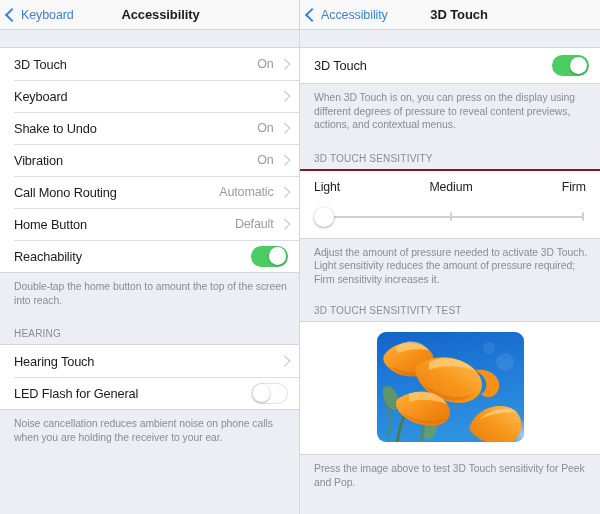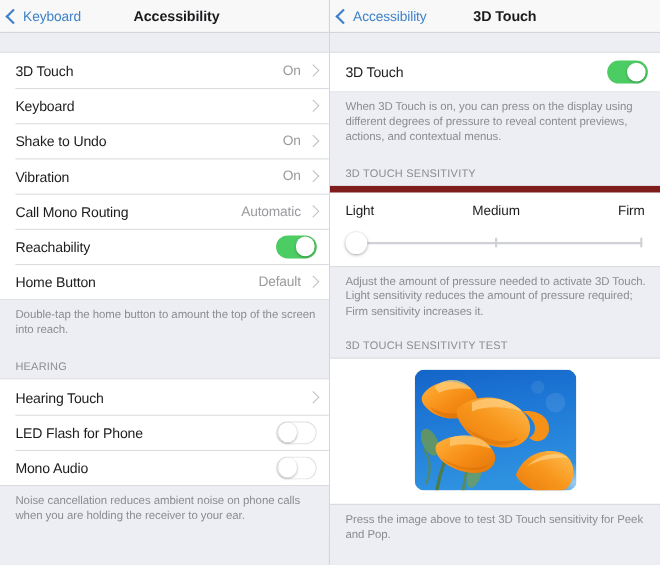--- a/index.html
+++ b/index.html
@@ -161,21 +161,21 @@
     letter-spacing: 0.2px;
     background: #eceef3;
   }
   .spacer {
     background: #eceef3;
   }
 
   
   .slider-group {
     background: #ffffff;
-    border-top: 6px solid #7f1d1d;
+    border-top: 2px solid #7f1d1d;
     border-bottom: 1px solid #d4d5d9;
     padding: 9px 14px 11px 14px;
   }
   .slider-labels {
     display: flex;
     justify-content: space-between;
     align-items: baseline;
     margin-bottom: 13px;
   }
   .slider-labels span {
@@ -276,59 +276,53 @@
         <span class="chev-right"></span>
       </div>
 
       <div class="row">
         <span class="row-label">Call Mono Routing</span>
         <span class="row-value">Automatic</span>
         <span class="chev-right"></span>
       </div>
 
       <div class="row">
+        <span class="row-label">Home Button</span>
+        <span class="row-value">Default</span>
+        <span class="chev-right"></span>
+      </div>
+
+      <div class="row">
         <span class="row-label">Reachability</span>
         <span class="toggle on">
           <span class="knob"></span>
         </span>
       </div>
 
-      <div class="row">
-        <span class="row-label">Home Button</span>
-        <span class="row-value">Default</span>
-        <span class="chev-right"></span>
-      </div>
-
     </div>
 
     <div class="note">Double-tap the home button to amount the top of the screen into reach.</div>
 
     <div class="sect-head">HEARING</div>
 
     <div class="group">
 
       <div class="row">
         <span class="row-label">Hearing Touch</span>
         <span class="row-value"></span>
         <span class="chev-right"></span>
       </div>
 
       <div class="row">
-        <span class="row-label">LED Flash for Phone</span>
+        <span class="row-label">LED Flash for General</span>
         <span class="toggle off">
           <span class="knob"></span>
         </span>
       </div>
 
-      <div class="row">
-        <span class="row-label">Mono Audio</span>
-        <span class="toggle off">
-          <span class="knob"></span>
-        </span>
-      </div>
 
 
     </div>
 
     <div class="note">Noise cancellation reduces ambient noise on phone calls when you are holding the receiver to your ear.</div>
 
   </div>
 
   <div class="panel right">
 

